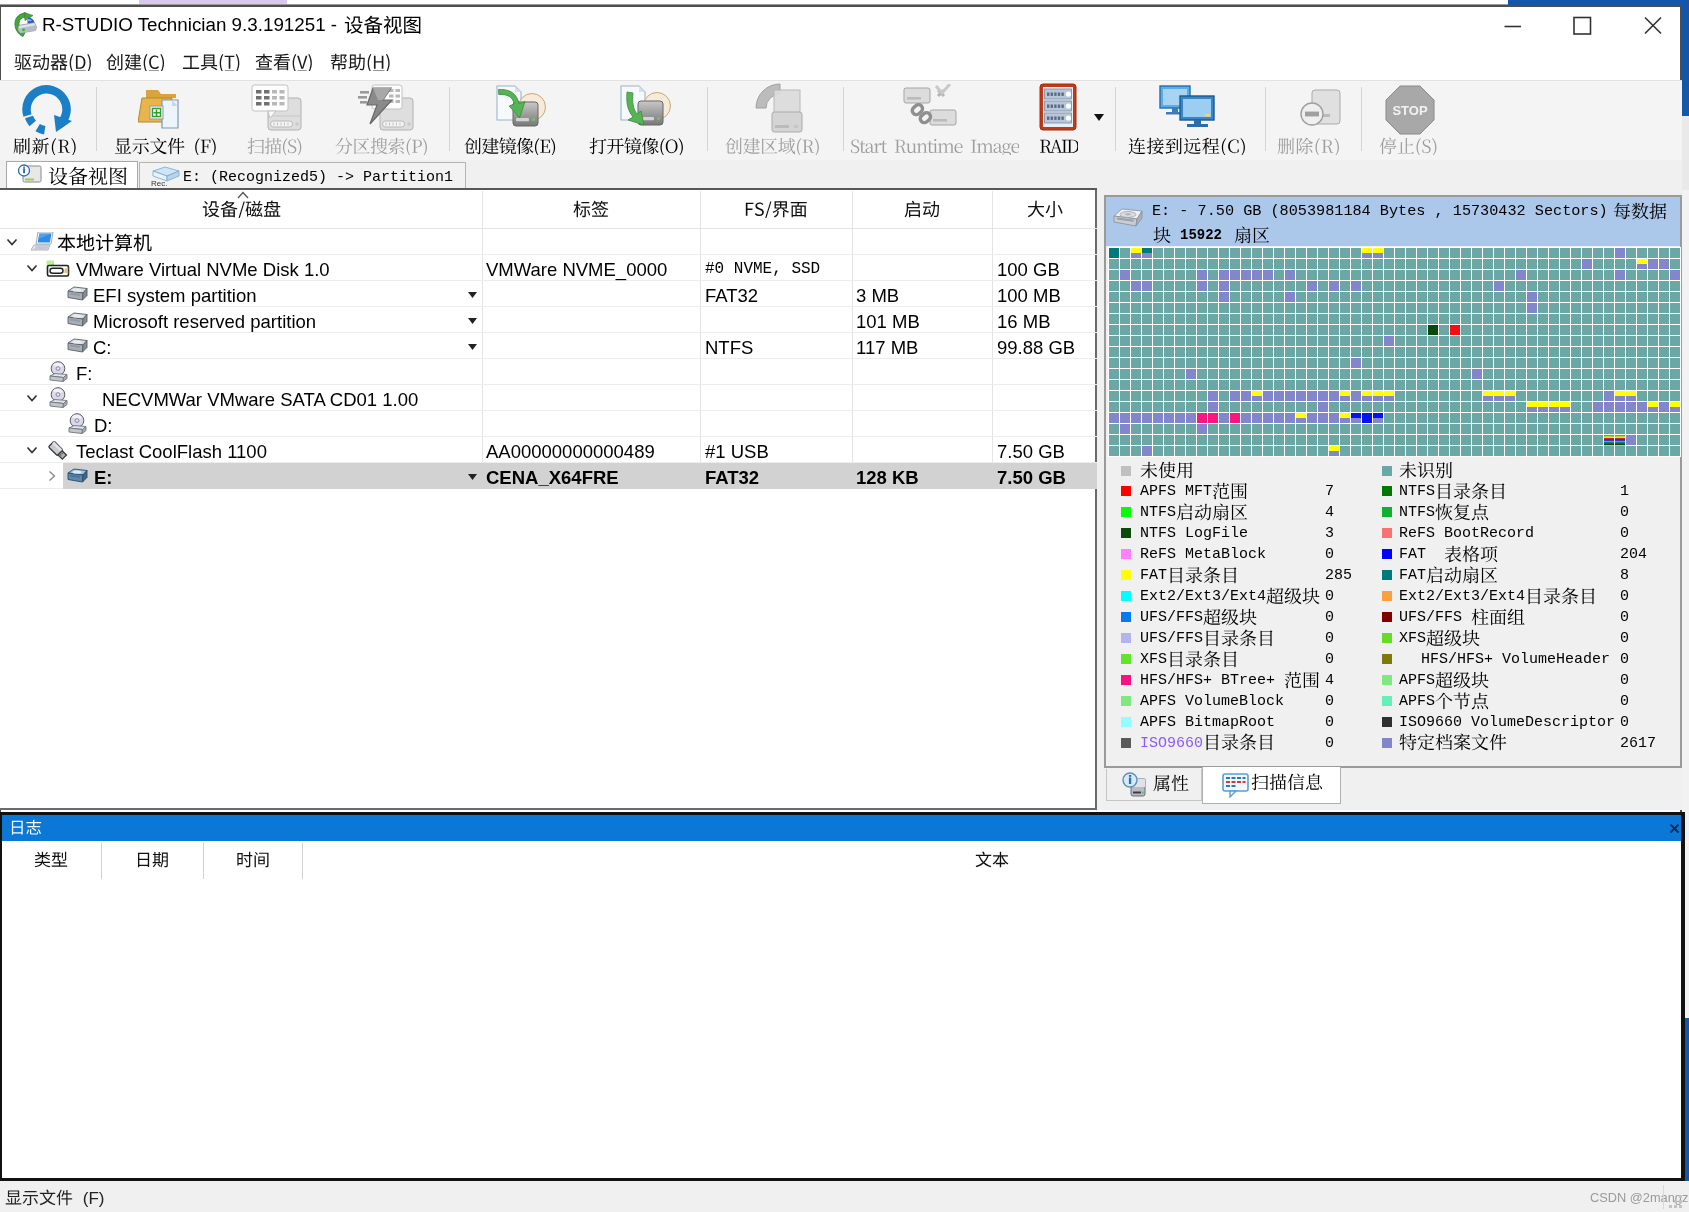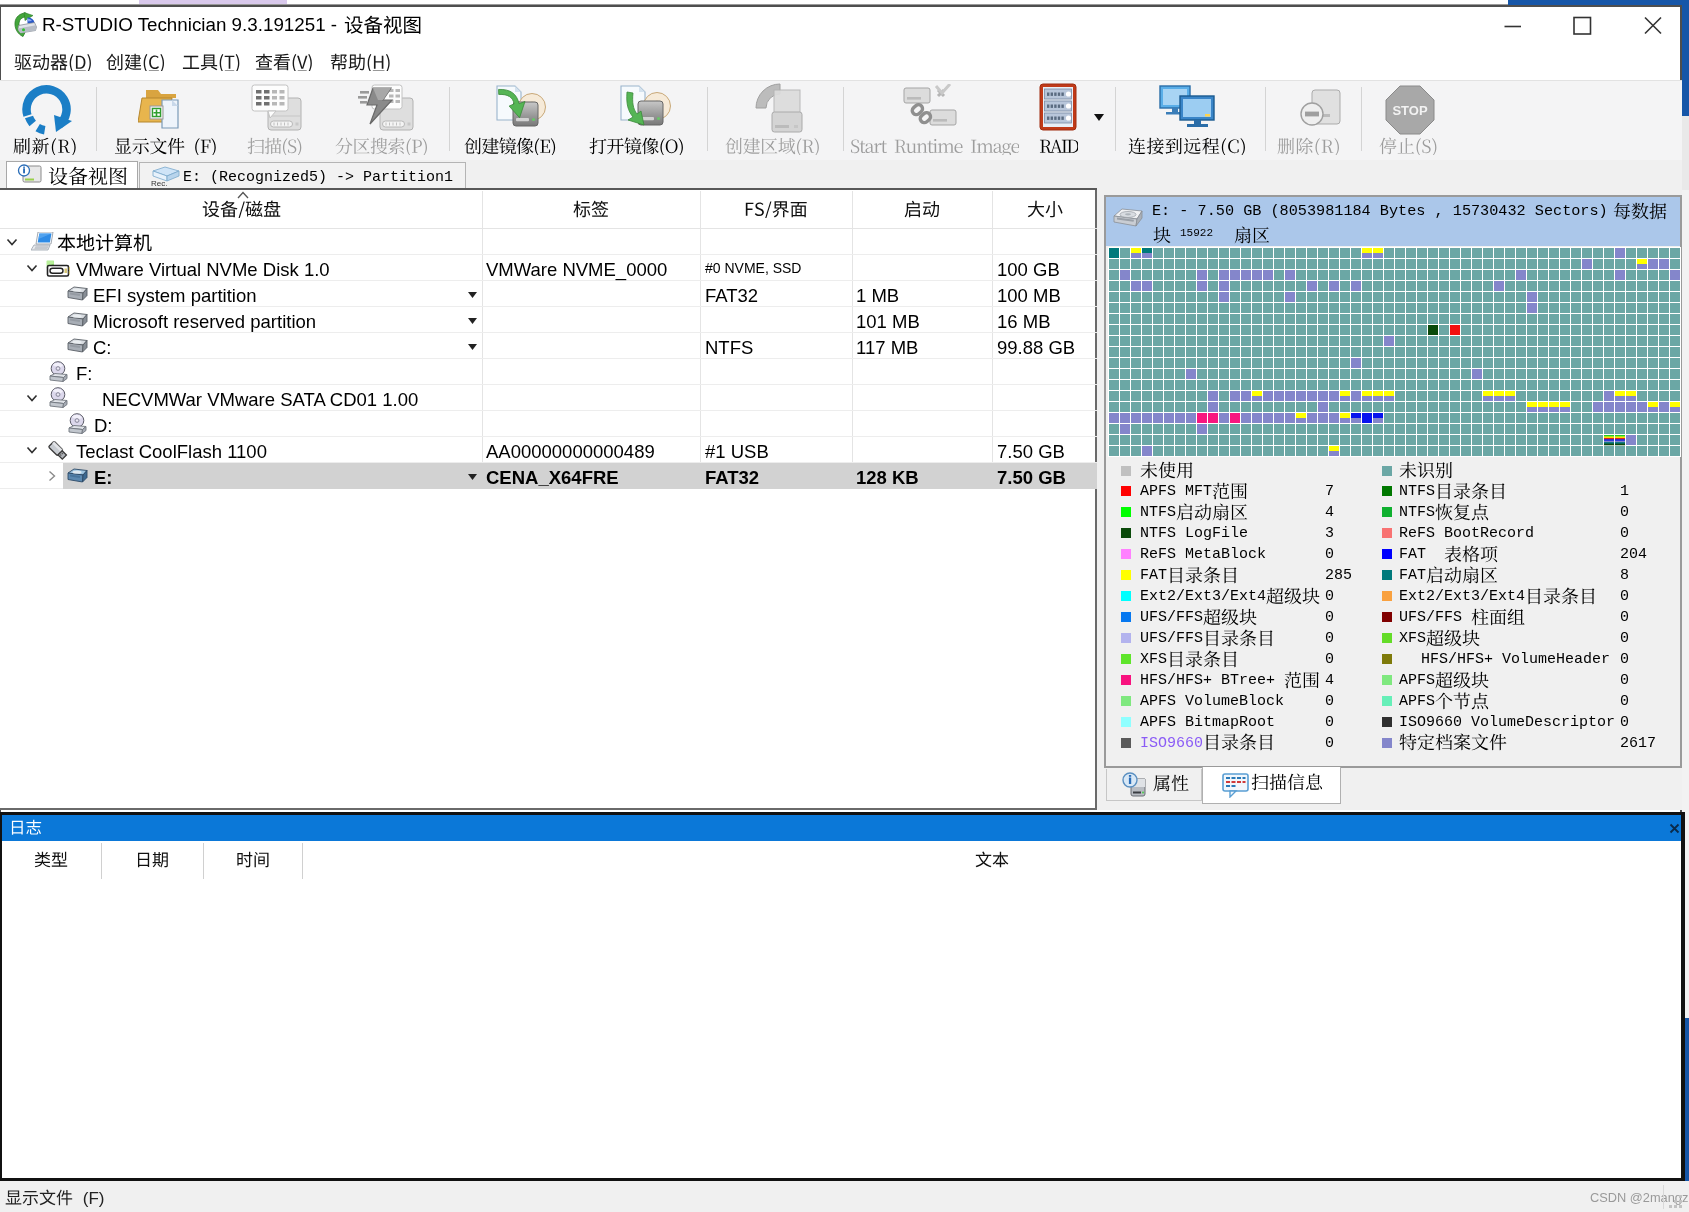--- a/index.html
+++ b/index.html
@@ -657,35 +657,35 @@
 <rect x="0.8" y="0.8" width="7" height="7.5" fill="#7ed957"></rect>
 <path d="M0.8 0.8 h7 v3 l-7 3 z" fill="#b8f09a"></path>
 <rect x="1.5" y="5.5" width="21" height="10.5" rx="1.5" fill="#fff" stroke="#222" stroke-width="1.6"></rect>
 <rect x="4" y="8.3" width="13" height="5" rx="2.5" fill="#fff" stroke="#222" stroke-width="1.4"></rect>
 <rect x="18.5" y="8.5" width="2.5" height="4.5" fill="#d8c878"></rect>
 <rect x="22.8" y="7" width="1.2" height="3" fill="#d8c878"></rect>
 <rect x="22.8" y="11" width="1.2" height="3" fill="#d8c878"></rect>
 </svg>
 <div class="t" style="left:76px;top:260.5px;font-size:18.5px;color:#000;font-weight:normal;font-family:'Liberation Sans',sans-serif;letter-spacing:0;line-height:1;">VMware Virtual NVMe Disk 1.0</div>
 <div class="t" style="left:486px;top:260.5px;font-size:18.5px;color:#000;font-weight:normal;font-family:'Liberation Sans',sans-serif;letter-spacing:0;line-height:1;">VMWare NVME_0000</div>
-<div class="t" style="left:705px;top:260.5px;font-size:14px;color:#000;font-weight:normal;font-family:Liberation Sans, sans-serif;letter-spacing:0;line-height:1;">#0 NVME, SSD</div>
+<div class="t" style="left:705px;top:260.5px;font-size:16px;color:#000;font-weight:normal;font-family:Liberation Mono, monospace;letter-spacing:0;line-height:1;">#0 NVME, SSD</div>
 <div class="t" style="left:997px;top:260.5px;font-size:18.5px;color:#000;font-weight:normal;font-family:'Liberation Sans',sans-serif;letter-spacing:0;line-height:1;">100 GB</div>
 <svg class="ab" style="left:66px;top:286px" width="23" height="17" viewBox="0 0 23 17">
 <path d="M2 5 L8 1 L21 2.5 L17 7 Z" fill="#d8dce1" stroke="#5a6066" stroke-width="0.9"></path>
 <path d="M2 5 L17 7 L16.5 14 L2 11.5 Z" fill="#a8aeb6" stroke="#5a6066" stroke-width="0.9"></path>
 <path d="M17 7 L21 2.5 L21 9.5 L16.5 14 Z" fill="#888e96" stroke="#5a6066" stroke-width="0.9"></path>
 <path d="M4 6.5 L14 8 L13.8 10 L4 8.6 Z" fill="#888e96" opacity="0.6"></path>
 <ellipse cx="11" cy="4.2" rx="4.5" ry="1.6" fill="#eef1f4" opacity="0.8"></ellipse>
 </svg>
 <div class="t" style="left:93px;top:286.5px;font-size:18.5px;color:#000;font-weight:normal;font-family:'Liberation Sans',sans-serif;letter-spacing:0;line-height:1;">EFI system partition</div>
 <svg class="ab" style="left:467px;top:291px" width="11" height="8" viewBox="0 0 11 8">
     <path d="M1 1 L10 1 L5.5 7 Z" fill="#222"></path>
   </svg>
 <div class="t" style="left:705px;top:286.5px;font-size:18.5px;color:#000;font-weight:normal;font-family:'Liberation Sans',sans-serif;letter-spacing:0;line-height:1;">FAT32</div>
-<div class="t" style="left:856px;top:286.5px;font-size:18.5px;color:#000;font-weight:normal;font-family:'Liberation Sans',sans-serif;letter-spacing:0;line-height:1;">1 MB</div>
+<div class="t" style="left:856px;top:286.5px;font-size:18.5px;color:#000;font-weight:normal;font-family:'Liberation Sans',sans-serif;letter-spacing:0;line-height:1;">3 MB</div>
 <div class="t" style="left:997px;top:286.5px;font-size:18.5px;color:#000;font-weight:normal;font-family:'Liberation Sans',sans-serif;letter-spacing:0;line-height:1;">100 MB</div>
 <svg class="ab" style="left:66px;top:312px" width="23" height="17" viewBox="0 0 23 17">
 <path d="M2 5 L8 1 L21 2.5 L17 7 Z" fill="#d8dce1" stroke="#5a6066" stroke-width="0.9"></path>
 <path d="M2 5 L17 7 L16.5 14 L2 11.5 Z" fill="#a8aeb6" stroke="#5a6066" stroke-width="0.9"></path>
 <path d="M17 7 L21 2.5 L21 9.5 L16.5 14 Z" fill="#888e96" stroke="#5a6066" stroke-width="0.9"></path>
 <path d="M4 6.5 L14 8 L13.8 10 L4 8.6 Z" fill="#888e96" opacity="0.6"></path>
 <ellipse cx="11" cy="4.2" rx="4.5" ry="1.6" fill="#eef1f4" opacity="0.8"></ellipse>
 </svg>
 <div class="t" style="left:93px;top:312.5px;font-size:18.5px;color:#000;font-weight:normal;font-family:'Liberation Sans',sans-serif;letter-spacing:0;line-height:1;">Microsoft reserved partition</div>
 <svg class="ab" style="left:467px;top:317px" width="11" height="8" viewBox="0 0 11 8">
@@ -791,21 +791,21 @@
       <use href="#f6bcf" xlink:href="#f6bcf" x="0"></use>
       <use href="#f6570" xlink:href="#f6570" x="1000"></use>
       <use href="#f636e" xlink:href="#f636e" x="2000"></use>
     </g>
   </svg>
 <svg class="ab" style="left:1153px;top:225.5px" width="18.0" height="18" viewBox="0 -880 1000 1000" preserveAspectRatio="none">
     <g fill="#000">
       <use href="#f5757" xlink:href="#f5757" x="0"></use>
     </g>
   </svg>
-<div class="t" style="left:1180px;top:227.5px;font-size:11px;color:#000;font-weight:normal;font-family:'Liberation Mono',monospace;letter-spacing:0;line-height:1;">15922</div>
+<div class="t" style="left:1180px;top:227.5px;font-size:14px;color:#000;font-weight:bold;font-family:'Liberation Mono',monospace;letter-spacing:0;line-height:1;">15922</div>
 <svg class="ab" style="left:1234px;top:225.5px" width="36.0" height="18" viewBox="0 -880 2000 1000" preserveAspectRatio="none">
     <g fill="#000">
       <use href="#f6247" xlink:href="#f6247" x="0"></use>
       <use href="#f533a" xlink:href="#f533a" x="1000"></use>
     </g>
   </svg>
 <svg class="ab" style="left:1108px;top:246.5px" width="573" height="210" viewBox="0 0 573 210">
     <rect width="573" height="210" fill="#fff"></rect>
     <rect x="1" y="1" width="10" height="10" fill="#00797B"></rect>
     <rect x="12" y="1" width="10" height="10" fill="#6BA7A5"></rect>

